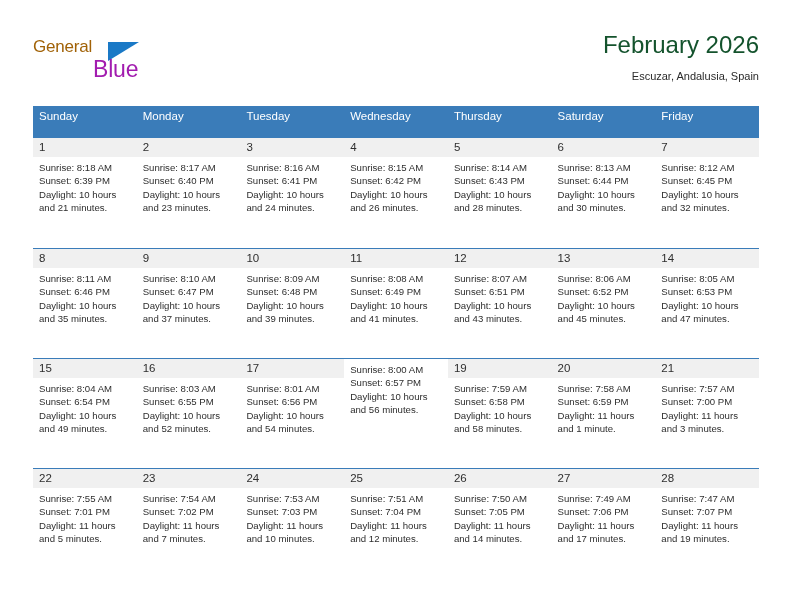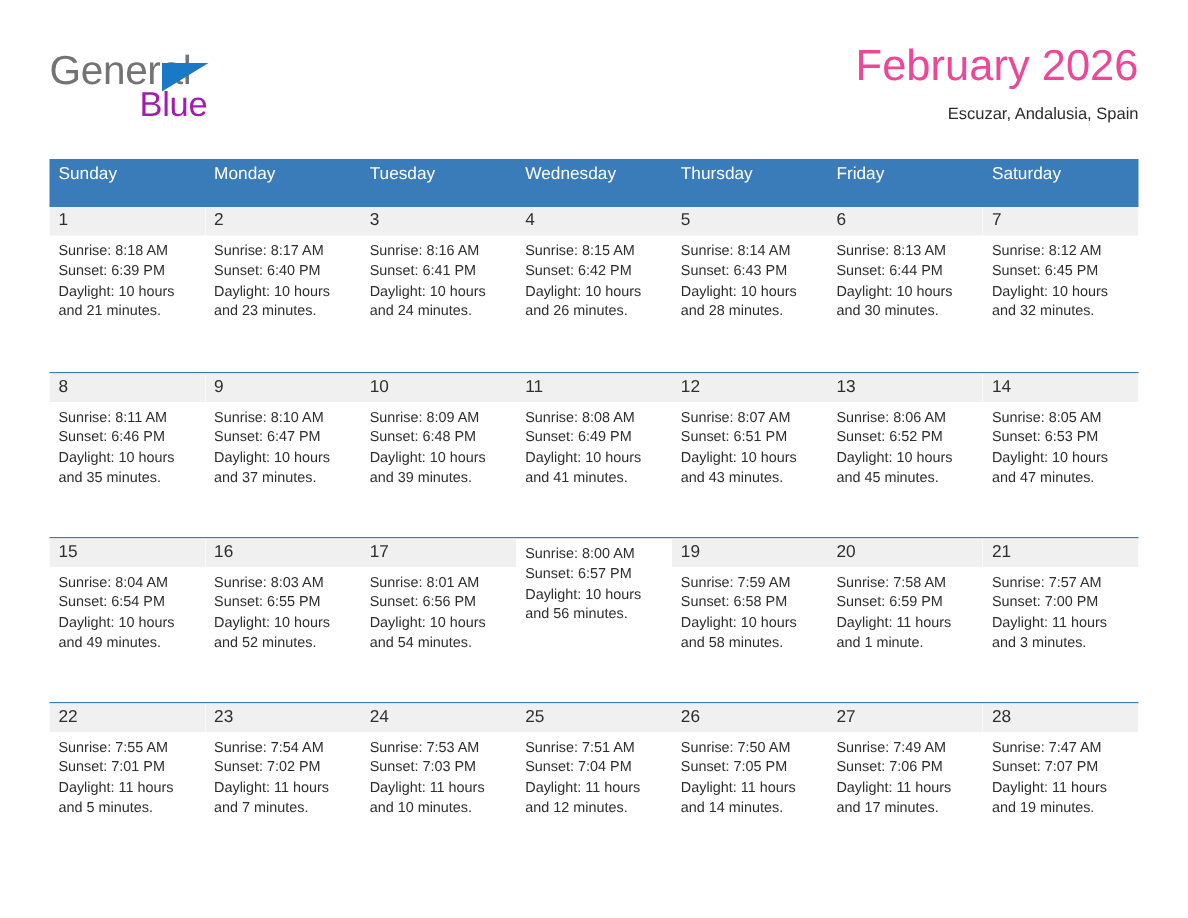--- a/index.html
+++ b/index.html
@@ -32,23 +32,23 @@
     position: absolute;
     left: 0;
     top: 6px;
     width: 200px;
     height: 56px;
   }
   .brand-general {
     position: absolute;
     left: 0;
     top: 0;
-    font-size: 27px;
+    font-size: 17px;
     line-height: 26px;
-    color: #737373;
+    color: #a16207;
     letter-spacing: -0.2px;
     font-weight: 400;
   }
   .brand-triangle {
     position: absolute;
     left: 75px;
     top: 8px;
     width: 0;
     height: 0;
     border-left: 31px solid #1a79c6;
@@ -66,23 +66,23 @@
     letter-spacing: -0.2px;
   }
   .title-block {
     position: absolute;
     right: 0;
     top: 0;
     text-align: right;
     width: 520px;
   }
   .cal-title {
-    font-size: 29px;
+    font-size: 24px;
     line-height: 33px;
-    color: #ec4899;
+    color: #14532d;
     font-weight: 400;
     white-space: nowrap;
   }
   .cal-subtitle {
     margin-top: 6px;
     font-size: 11px;
     line-height: 19px;
     color: #2b2b2b;
     font-weight: 400;
     white-space: nowrap;
@@ -159,22 +159,22 @@
   </div>
 
   <div class="calendar">
 
     <div class="weekday-row">
       <div class="weekday">Sunday</div>
       <div class="weekday">Monday</div>
       <div class="weekday">Tuesday</div>
       <div class="weekday">Wednesday</div>
       <div class="weekday">Thursday</div>
+      <div class="weekday">Saturday</div>
       <div class="weekday">Friday</div>
-      <div class="weekday">Saturday</div>
     </div>
 
     <div class="week-row first">
       <div class="day-cell">
         <div class="day-number-band">1</div>
         <div class="day-info">
           <div>Sunrise: 8:18 AM</div>
           <div>Sunset: 6:39 PM</div>
           <div>Daylight: 10 hours</div>
           <div>and 21 minutes.</div>

